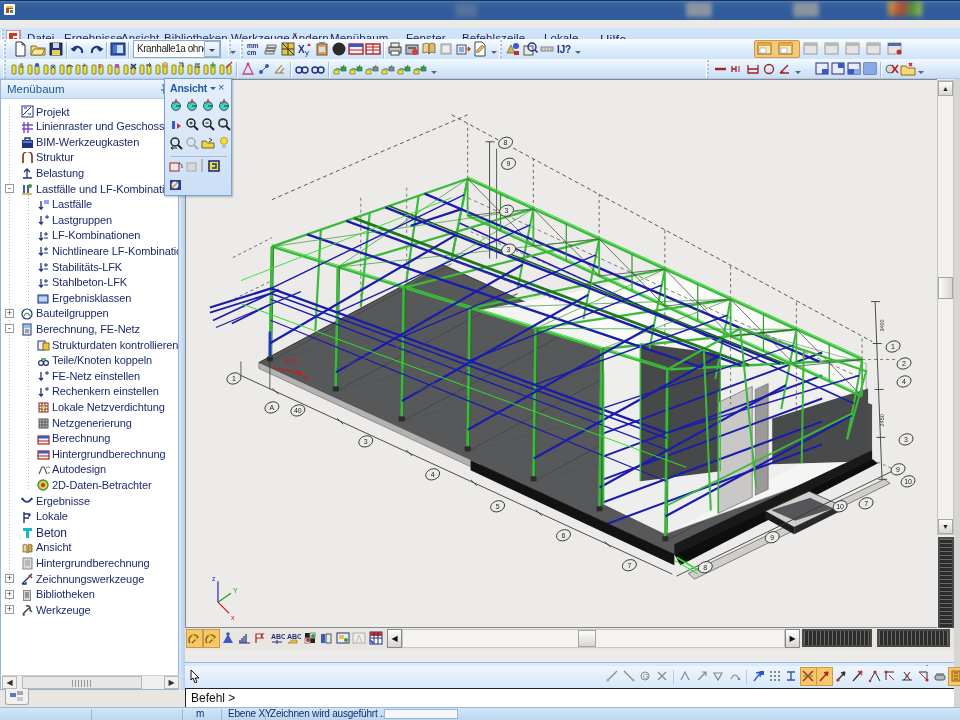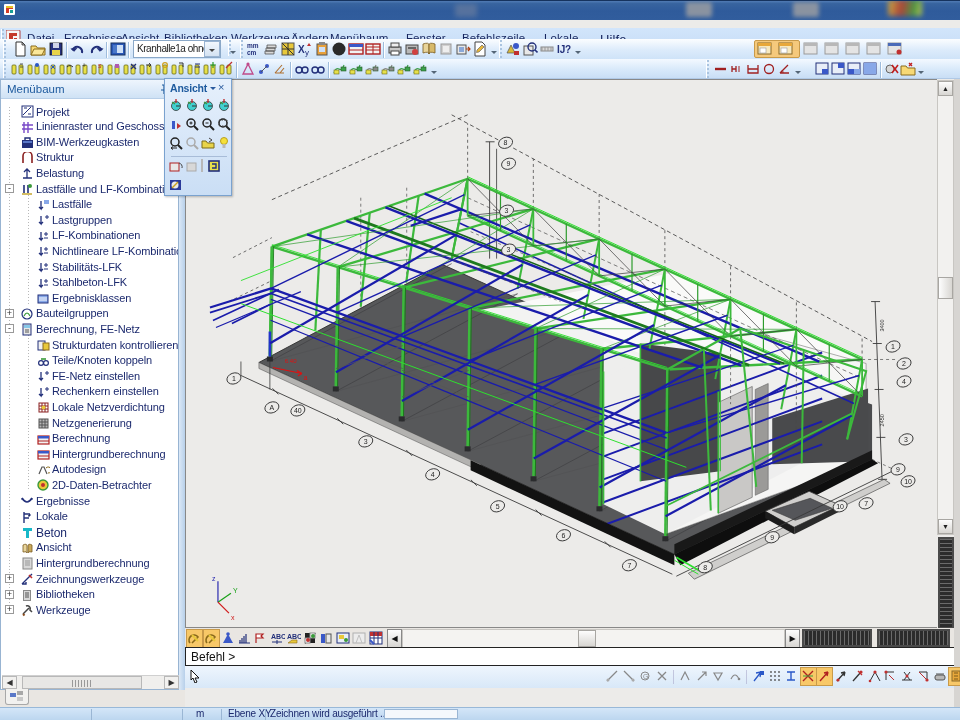--- a/index.html
+++ b/index.html
@@ -1117,21 +1117,21 @@
     <div class="abs" style="left:747.5px;top:3px;width:14px;height:14px"><svg width="14" height="14" viewBox="0 0 14 14" style="">
         <rect x="2" y="6" width="10" height="5" rx="2" fill="#b8b8b8" stroke="#555"></rect>
         <path d="M3 5 h8" stroke="#555"></path>
       </svg></div>
     <div class="abs" style="left:763.0px;top:1px;width:17px;height:19px;background:#f8c868;border:1px solid #c89a4a"></div>
     <div class="abs" style="left:764.0px;top:3px;width:14px;height:14px"><svg width="14" height="14" viewBox="0 0 14 14" style="">
         <rect x="3" y="2" width="8" height="10" fill="#e8a83a" stroke="#8a6a2a"></rect>
         <path d="M5 4 h4 M5 7 h4 M5 10 h4" stroke="#7a5a1a"></path>
       </svg></div>
   </div>
-<div class="abs" style="left:185px;top:647px;width:769px;height:19px;background:#fff;border:1px solid #222;border-right:0">
+<div class="abs" style="left:185px;top:688px;width:769px;height:28px;background:#fff;border:1px solid #222;border-right:0">
     <div class="abs" style="left:5px;top:2px;font-size:12px;color:#111">Befehl &gt;</div>
   </div>
 <div class="abs" style="left:0;top:707px;width:960px;height:13px;background:linear-gradient(180deg,#d4e6f8,#bcd6ef);border-top:1px solid #98b8d8;font-size:10px;color:#1c2a6e;letter-spacing:-0.2px">
     <div class="abs" style="left:0px;top:1px;width:92px;height:11px;border-right:1px solid #9ab6d4"></div>
     <div class="abs" style="left:93px;top:1px;width:90px;height:11px;border-right:1px solid #9ab6d4"></div>
     <div class="abs" style="left:196px;top:0px">m</div>
     <div class="abs" style="left:186px;top:1px;width:36px;height:11px;border-right:1px solid #9ab6d4"></div>
     <div class="abs" style="left:228px;top:0px">Ebene XY</div>
     <div class="abs" style="left:224px;top:1px;width:42px;height:11px;border-right:1px solid #9ab6d4"></div>
     <div class="abs" style="left:270px;top:0px">Zeichnen wird ausgeführt ...</div>

